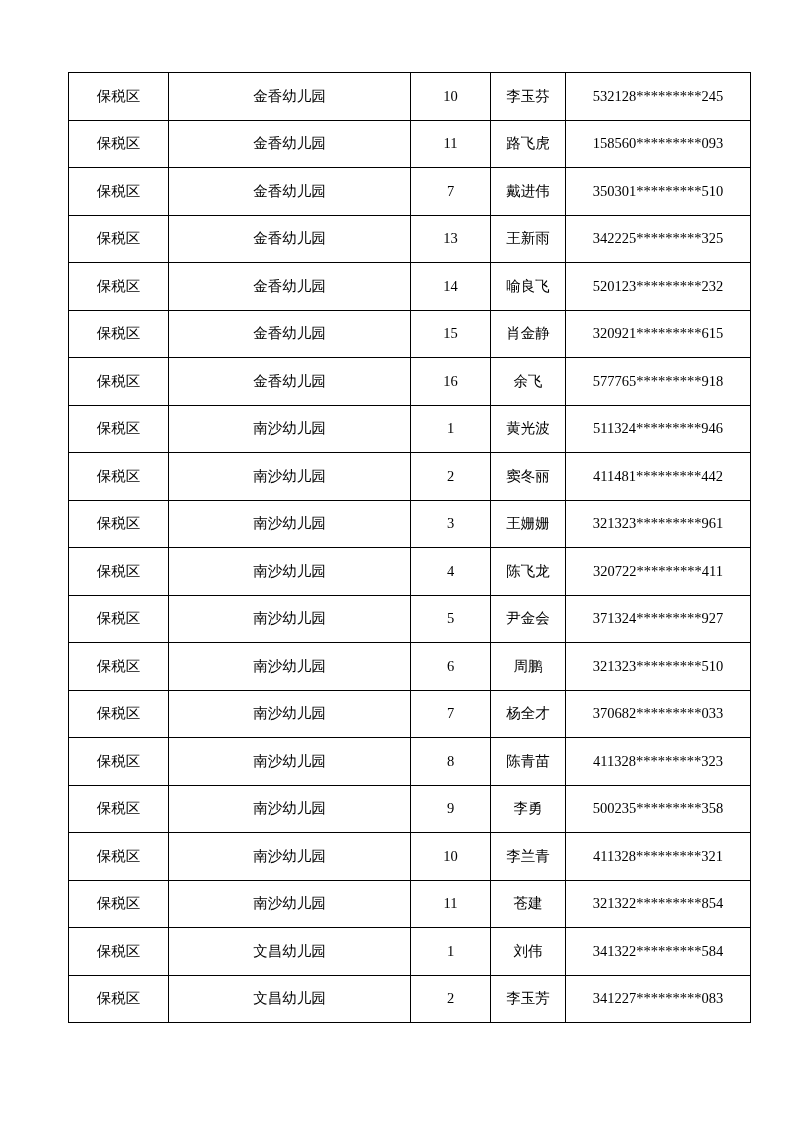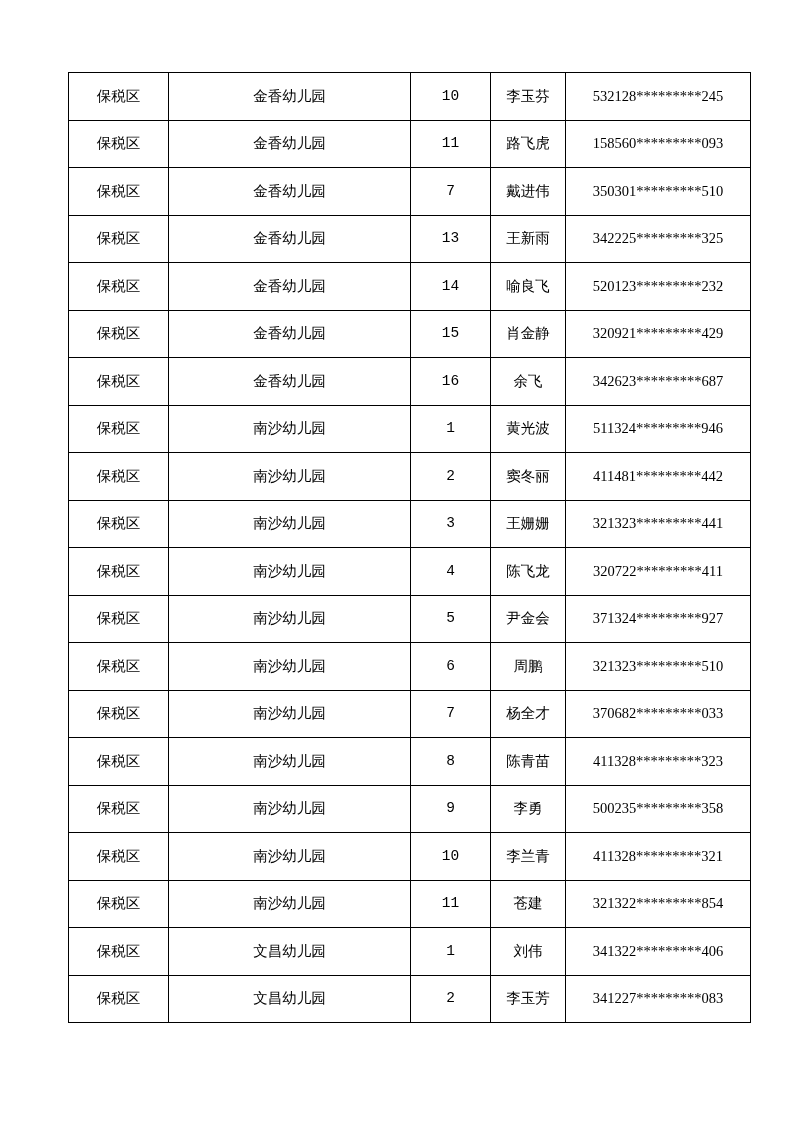--- a/index.html
+++ b/index.html
@@ -32,21 +32,21 @@
     text-align: center;
     vertical-align: middle;
     font-size: 14.5px;
     line-height: 1.2;
     padding: 0 2px;
     white-space: nowrap;
     overflow: hidden;
   }
   td.col-area   { width: 95px; margin-top: 12px; }
   td.col-school { width: 237px; }
-  td.col-no     { width: 75px; font-family: Liberation Mono, monospace; }
+  td.col-no     { width: 75px; }
   td.col-name   { width: 70px; }
   td.col-id     { width: 180px; letter-spacing: 0px; }
 </style>
 </head>
 <body>
 
 <div class="page">
   <table class="doc-table">
     <tbody>
         <tr>
@@ -82,49 +82,49 @@
           <td class="col-school">金香幼儿园</td>
           <td class="col-no">14</td>
           <td class="col-name">喻良飞</td>
           <td class="col-id">520123*********232</td>
         </tr>
         <tr>
           <td class="col-area">保税区</td>
           <td class="col-school">金香幼儿园</td>
           <td class="col-no">15</td>
           <td class="col-name">肖金静</td>
-          <td class="col-id">320921*********429</td>
+          <td class="col-id">320921*********615</td>
         </tr>
         <tr>
           <td class="col-area">保税区</td>
           <td class="col-school">金香幼儿园</td>
           <td class="col-no">16</td>
           <td class="col-name">余飞</td>
-          <td class="col-id">342623*********687</td>
+          <td class="col-id">577765*********918</td>
         </tr>
         <tr>
           <td class="col-area">保税区</td>
           <td class="col-school">南沙幼儿园</td>
           <td class="col-no">1</td>
           <td class="col-name">黄光波</td>
           <td class="col-id">511324*********946</td>
         </tr>
         <tr>
           <td class="col-area">保税区</td>
           <td class="col-school">南沙幼儿园</td>
           <td class="col-no">2</td>
           <td class="col-name">窦冬丽</td>
           <td class="col-id">411481*********442</td>
         </tr>
         <tr>
           <td class="col-area">保税区</td>
           <td class="col-school">南沙幼儿园</td>
           <td class="col-no">3</td>
           <td class="col-name">王姗姗</td>
-          <td class="col-id">321323*********441</td>
+          <td class="col-id">321323*********961</td>
         </tr>
         <tr>
           <td class="col-area">保税区</td>
           <td class="col-school">南沙幼儿园</td>
           <td class="col-no">4</td>
           <td class="col-name">陈飞龙</td>
           <td class="col-id">320722*********411</td>
         </tr>
         <tr>
           <td class="col-area">保税区</td>
@@ -173,21 +173,21 @@
           <td class="col-school">南沙幼儿园</td>
           <td class="col-no">11</td>
           <td class="col-name">苍建</td>
           <td class="col-id">321322*********854</td>
         </tr>
         <tr>
           <td class="col-area">保税区</td>
           <td class="col-school">文昌幼儿园</td>
           <td class="col-no">1</td>
           <td class="col-name">刘伟</td>
-          <td class="col-id">341322*********406</td>
+          <td class="col-id">341322*********584</td>
         </tr>
         <tr>
           <td class="col-area">保税区</td>
           <td class="col-school">文昌幼儿园</td>
           <td class="col-no">2</td>
           <td class="col-name">李玉芳</td>
           <td class="col-id">341227*********083</td>
         </tr>
       </tbody>
   </table>

